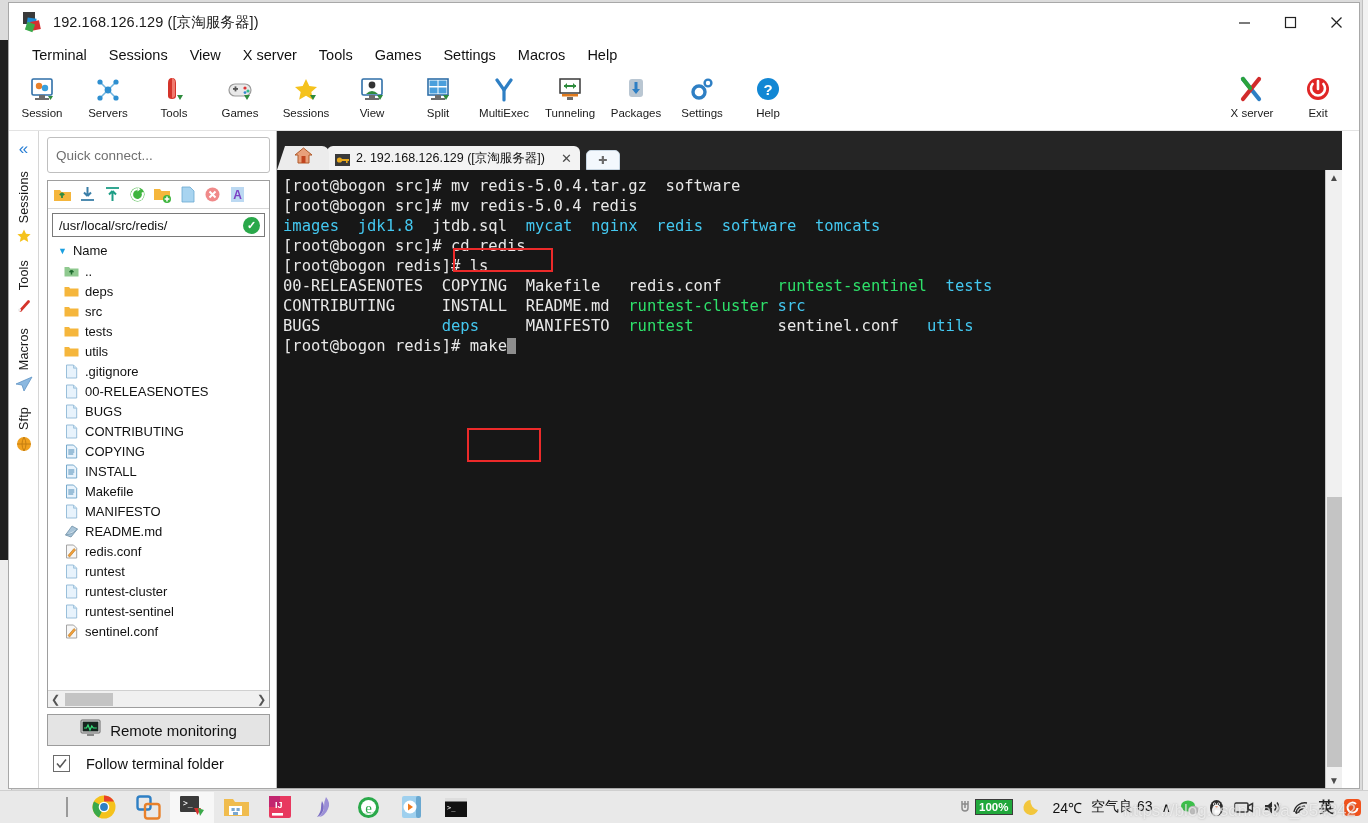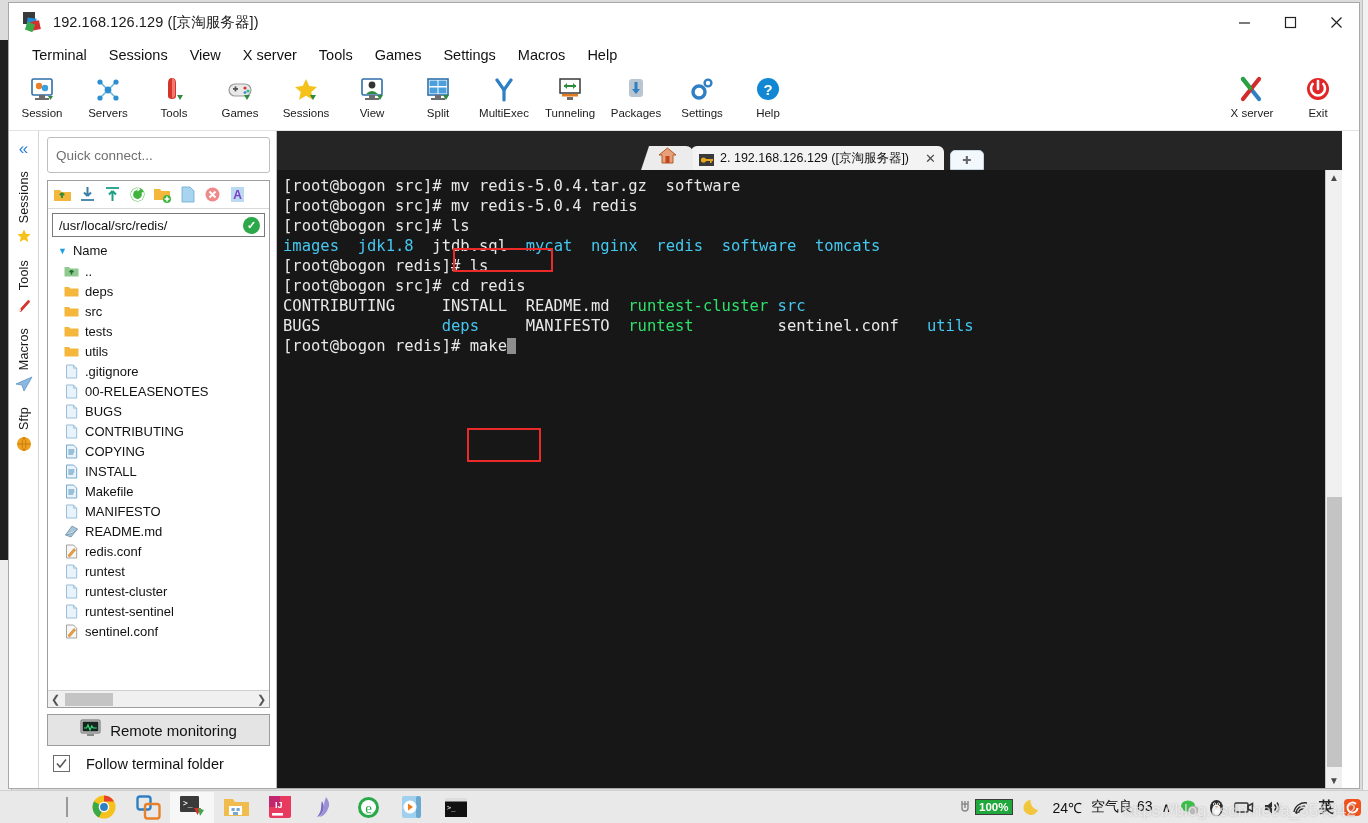--- a/index.html
+++ b/index.html
@@ -79,21 +79,21 @@
   .hs-track { flex:1; height:100%; background:#f0f0f0; position:relative;}
   .hs-thumb { position:absolute; left:2px; top:2px; width:48px; height:13px; background:#c4c4c4;}
   .rm-btn { margin: 6px 6px 5px 8px; height: 32px; background:#e4e4e4; border:1px solid #9c9c9c; display:flex; align-items:center; justify-content:center; gap:9px; cursor:default;}
   .rm-lbl { font-size:15px; color:#111; }
   .ftf { display:flex; align-items:center; gap:16px; padding: 4px 0 16px 14px;}
   .ftf-box { width:17px; height:17px; border:1px solid #6b6b6b; background:#fff; display:flex; align-items:center; justify-content:center;}
   .ftf-lbl { font-size:14.5px; color:#111; }
 
   
   .termcol { flex:1; display:flex; flex-direction:column; min-width:0; background:#1e1e1e;}
-  .tabbar { height: 39px; background: #252525; display:flex; align-items:flex-end; position:relative; padding-left:6px;justify-content:center;}
+  .tabbar { height: 39px; background: #252525; display:flex; align-items:flex-end; position:relative; }
   .tab-home { width:52px; height:24px; background:#ececec; border-radius:7px 7px 0 0; display:flex; align-items:center; justify-content:center;
               clip-path: polygon(8px 0, 100% 0, 100% 100%, 0 100%); cursor:default;}
   .tab-main { height:24px; background:#f3f3f3; border-radius:6px 6px 0 0; display:flex; align-items:center; gap:6px; padding: 0 6px 0 8px; margin-left:-2px; cursor:default;}
   .tab-key { width:15px; height:12px; position:relative; flex:none;}
   .tab-txt { font-size:12.5px; color:#111; white-space:nowrap;}
   .tab-x { font-size:13px; color:#4a4a4a; margin-left:10px; margin-right:2px; cursor:default;}
   .tab-plus { width:34px; height:20px; background:#f3f8fd; border:1px solid #c8d6e2; border-radius:5px 5px 0 0; margin-left:6px;
               display:flex; align-items:center; justify-content:center; font-size:11px; color:#6a6a6a; cursor:default;}
   .termwrap { flex:1; display:flex; min-height:0; }
   .term { flex:1; background:#171717; overflow:hidden; padding: 6px 0 0 6px; position:relative;
@@ -652,24 +652,24 @@
             <span class="tab-txt">2.  192.168.126.129  ([京淘服务器])</span>
             <span class="tab-x">✕</span>
           </div>
           <div class="tab-plus">✚</div>
         </div>
 
         <div class="termwrap">
           <div class="term" id="term">
               <div class="tline"><span class="c-plain">[root@bogon src]# mv redis-5.0.4.tar.gz  software</span></div>
               <div class="tline"><span class="c-plain">[root@bogon src]# mv redis-5.0.4 redis</span></div>
-              <div class="tline"><span class="c-plain">[root@bogon src]# ls</span></div>
               <div class="tline"><span class="c-dir">images</span><span class="c-plain">  </span><span class="c-dir">jdk1.8</span><span class="c-plain">  </span><span class="c-plain">jtdb.sql</span><span class="c-plain">  </span><span class="c-dir">mycat</span><span class="c-plain">  </span><span class="c-dir">nginx</span><span class="c-plain">  </span><span class="c-dir">redis</span><span class="c-plain">  </span><span class="c-dir">software</span><span class="c-plain">  </span><span class="c-dir">tomcats</span></div>
+              <div class="tline"><span class="c-plain">[root@bogon src]# cd redis</span></div>
               <div class="tline"><span class="c-plain">[root@bogon redis]# ls</span></div>
-              <div class="tline"><span class="c-plain">[root@bogon src]# cd redis</span></div>
+              <div class="tline"><span class="c-plain">00-RELEASENOTES  COPYING  Makefile   redis.conf      </span><span class="c-exec">runtest-sentinel</span><span class="c-plain">  </span><span class="c-dir">tests</span></div>
               <div class="tline"><span class="c-plain">CONTRIBUTING     INSTALL  README.md  </span><span class="c-exec">runtest-cluster</span><span class="c-plain"> </span><span class="c-dir">src</span></div>
               <div class="tline"><span class="c-plain">BUGS             </span><span class="c-dir">deps</span><span class="c-plain">     MANIFESTO  </span><span class="c-exec">runtest</span><span class="c-plain">         sentinel.conf   </span><span class="c-dir">utils</span></div>
               <div class="tline"><span class="c-plain">[root@bogon redis]# make</span><span class="cursor-blk"></span></div>
             <div class="annot" style="left:176px; top:78px; width:100px; height:24px;"></div>
             <div class="annot" style="left:190px; top:258px; width:74px; height:34px;"></div>
           </div>
           <div class="vscroll">
             <div class="vs-arrow">▲</div>
             <div class="vs-track">
               <div class="vs-thumb" style="top:53%; height:46%;"></div>

